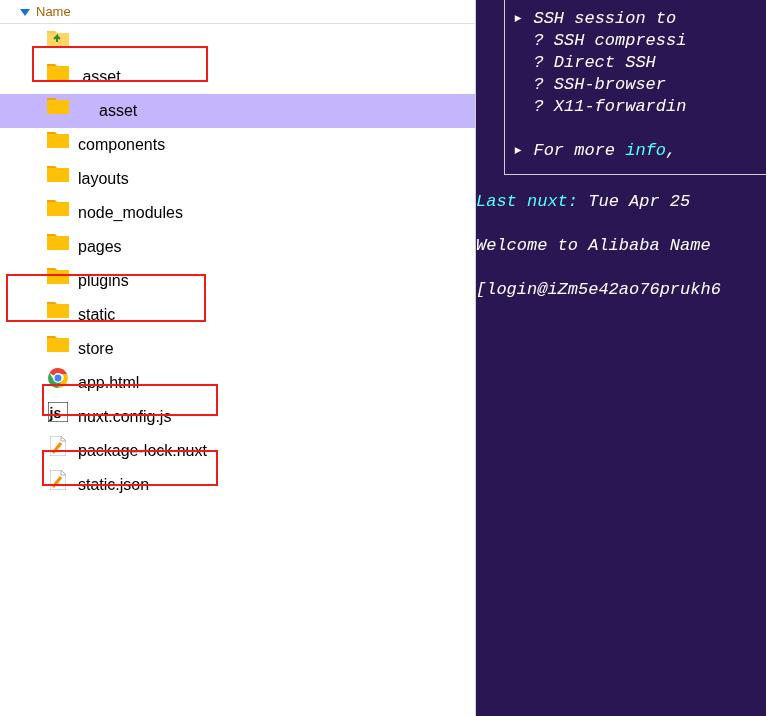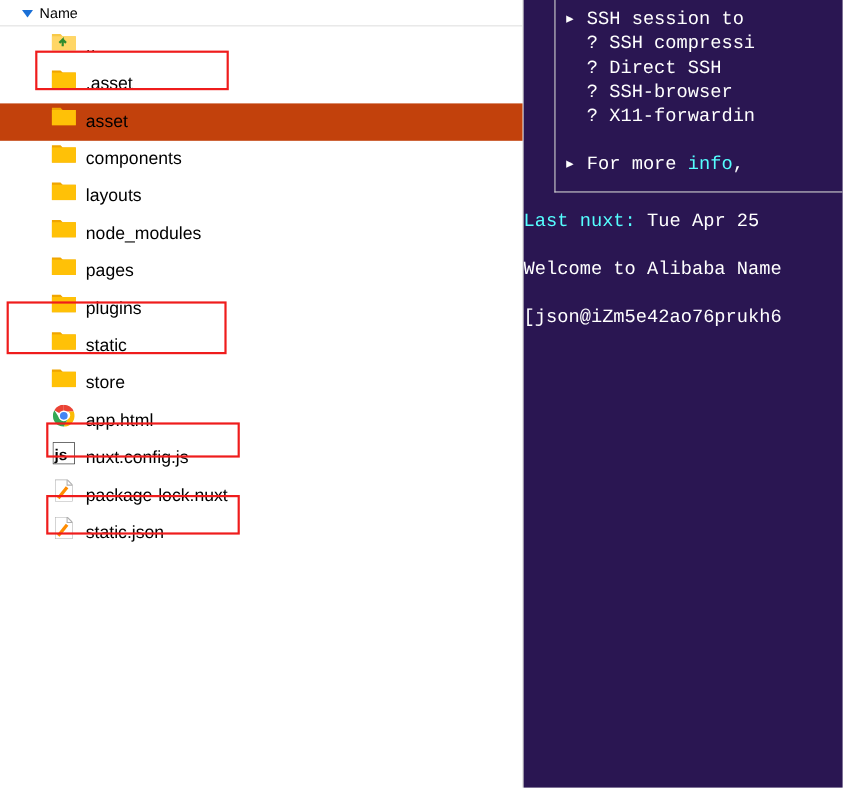--- a/index.html
+++ b/index.html
@@ -19,41 +19,42 @@
     border-right: 1px solid #d0d0d0;
     position: relative;
   }
   .tree-header {
     display: flex;
     align-items: center;
     padding: 2px 6px 2px 20px;
     height: 24px;
     border-bottom: 1px solid #e0e0e0;
     font-size: 13px;
-    color: #000000;
+    color: #a16207;
     cursor: pointer;
   }
   .tree-header .chev {
     display: inline-flex;
     margin-right: 6px;
   }
   .tree {
     list-style: none;
     padding-top: 2px;
   }
   .tree li {
     display: flex;
     align-items: center;
     height: 34px;
     padding-left: 46px;
     cursor: pointer;
     position: relative;
   }
   .tree li.selected {
-    background: #c2410c;
+    background: #c4b5fd;
+    gap: 21px;
   }
   .icon {
     width: 24px;
     height: 31px;
     display: inline-flex;
     align-items: flex-start;
     justify-content: center;
     margin-right: 8px;
     flex-shrink: 0;
   }
@@ -84,20 +85,21 @@
   }
   .term-box {
     border: 1px solid #cfcfcf;
     border-top: none;
     border-right: none;
     margin: 0 0 16px 28px;
     padding: 8px 0 12px 8px;
   }
   .term-line {
     white-space: pre;
+    font-style: italic;
   }
   .cyan { color: #34e2e2; color:#55ffff; }
   .white { color: #ffffff; }
   .arrow { color: #ffffff; }
   .out {
     padding-left: 0;
   }
   .out .term-line { padding-left: 0; }
   .folder-svg { width:22px; height:18px; }
   .chrome-svg { width:20px; height:20px; }
@@ -272,15 +274,15 @@
     <div class="term-line white">  ? X11-forwardin</div>
     <div class="term-line" style="height:22px"></div>
     <div class="term-line"><span class="arrow">▸ </span><span class="white">For more </span><span class="cyan">info</span><span class="white">, </span></div>
   </div>
 
   <div class="out">
     <div class="term-line"><span class="cyan">Last nuxt:</span><span class="white"> Tue Apr 25 </span></div>
     <div class="term-line" style="height:22px"></div>
     <div class="term-line white">Welcome to Alibaba Name</div>
     <div class="term-line" style="height:22px"></div>
-    <div class="term-line white">[json@iZm5e42ao76prukh6</div>
+    <div class="term-line white">[login@iZm5e42ao76prukh6</div>
   </div>
 </div>
 
 </body></html>

